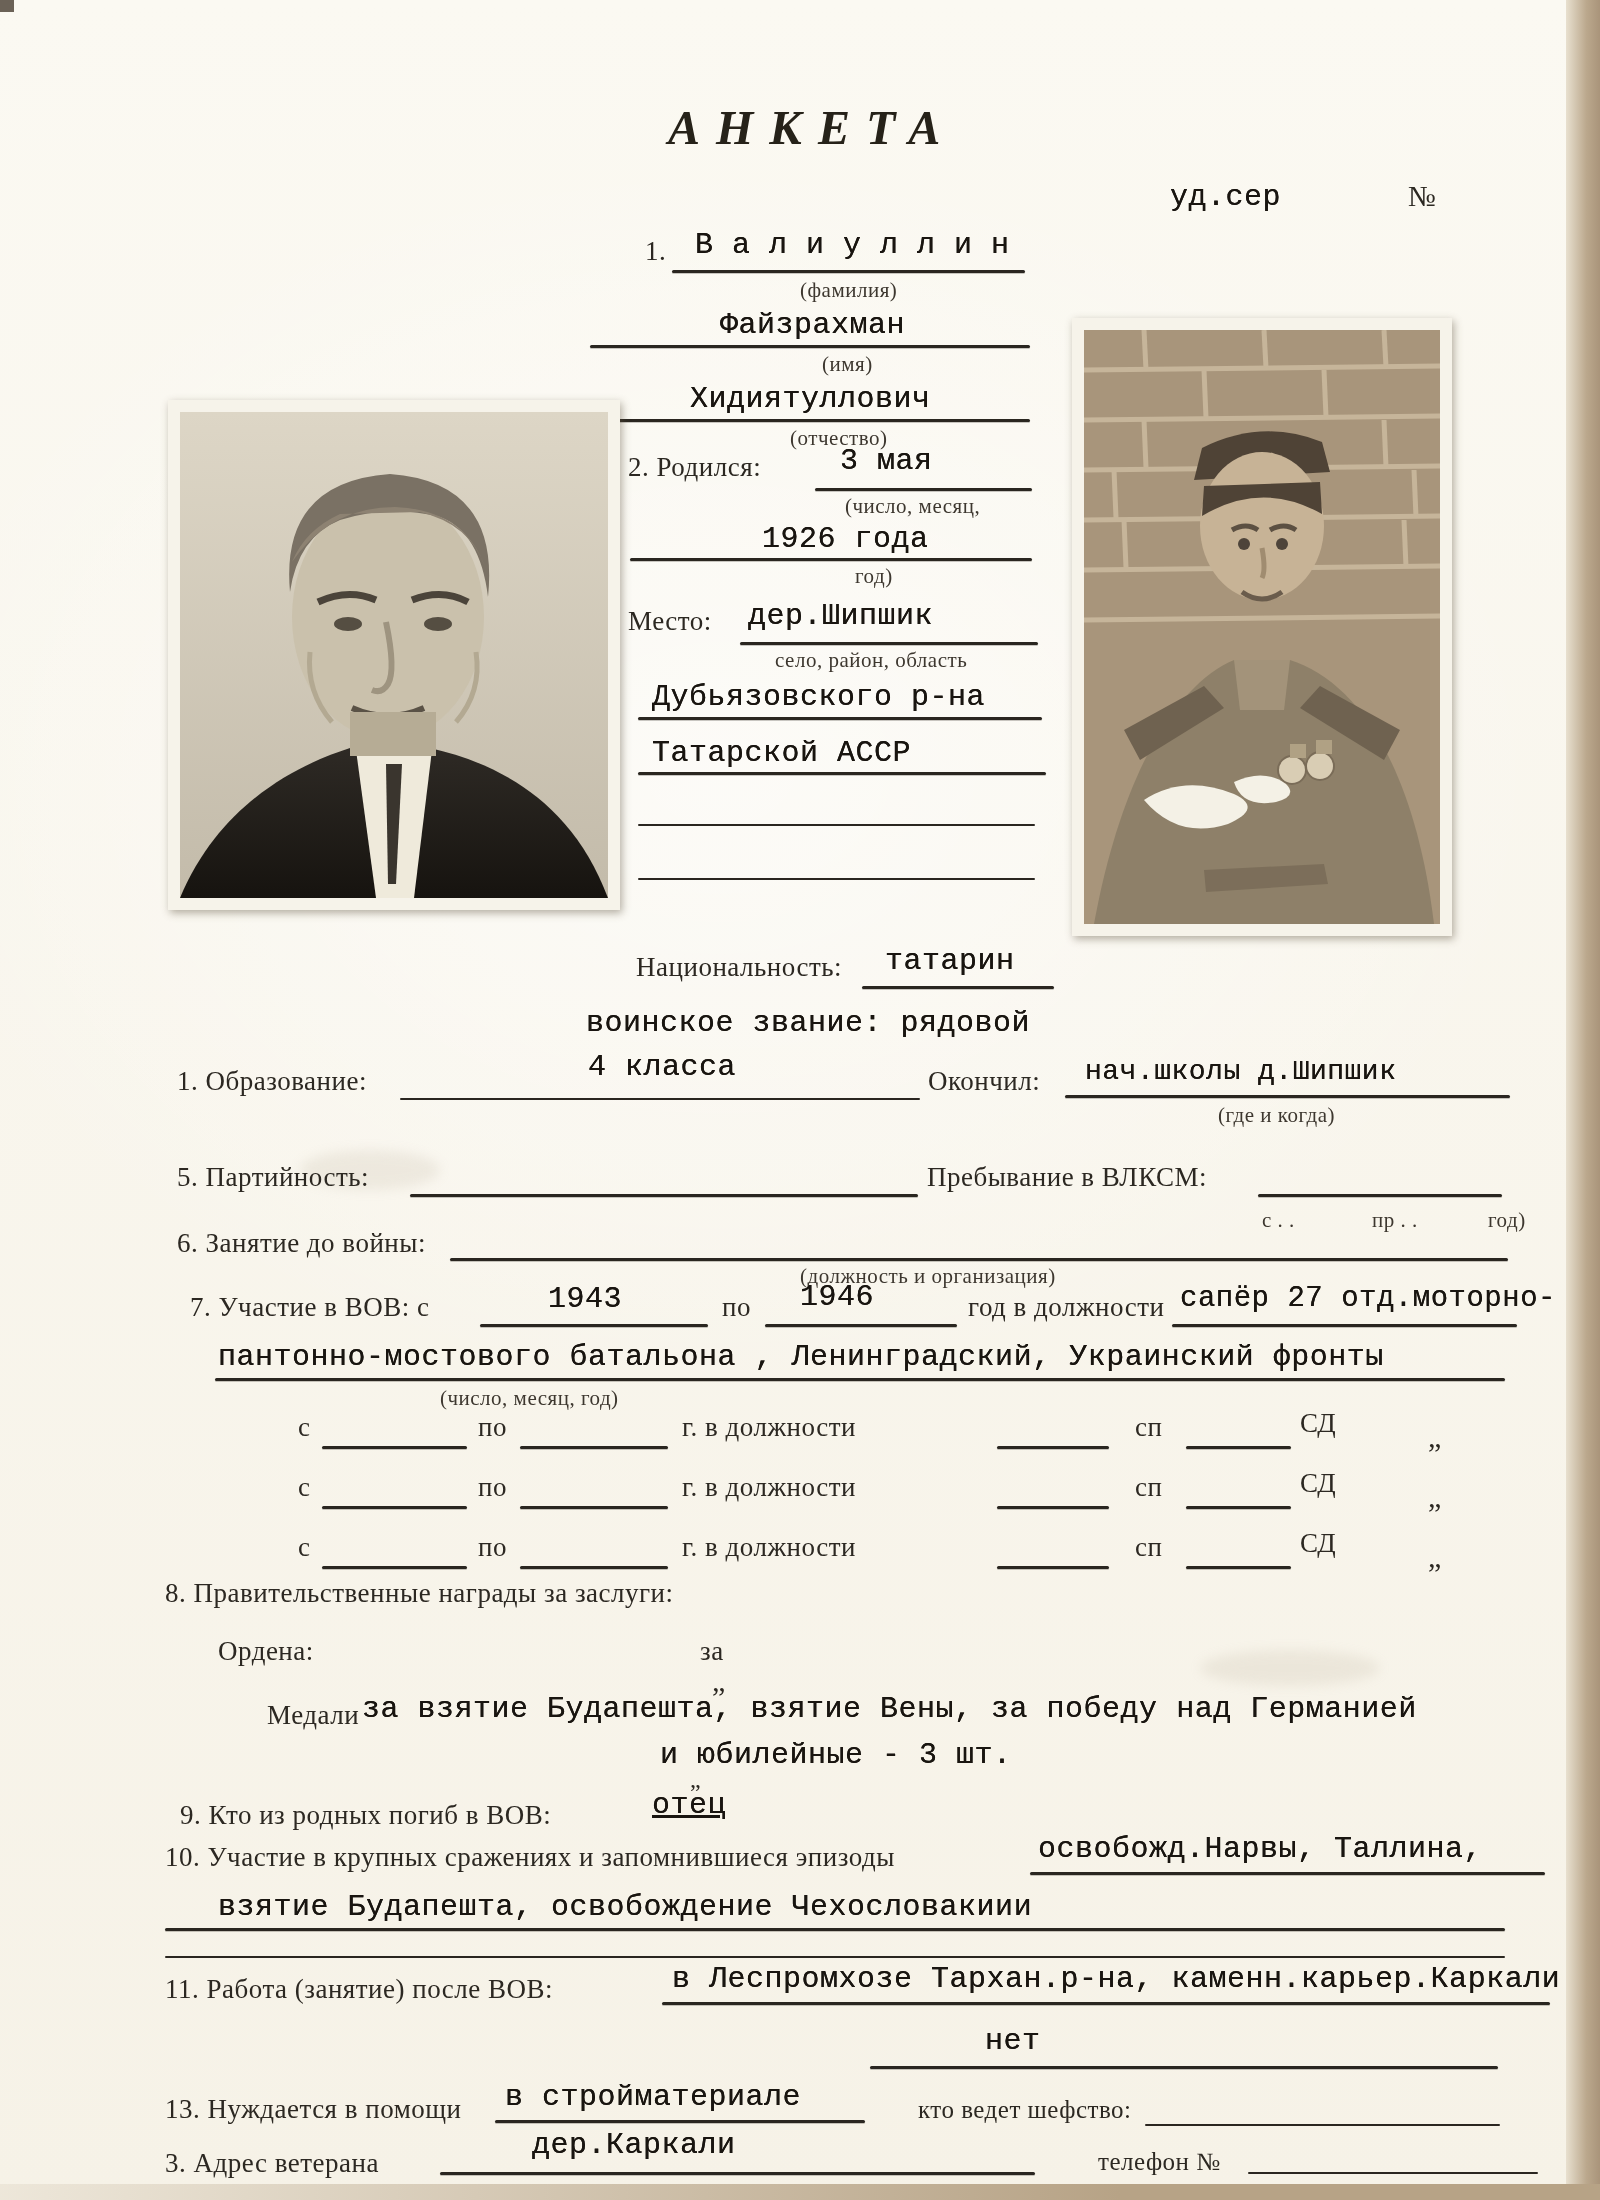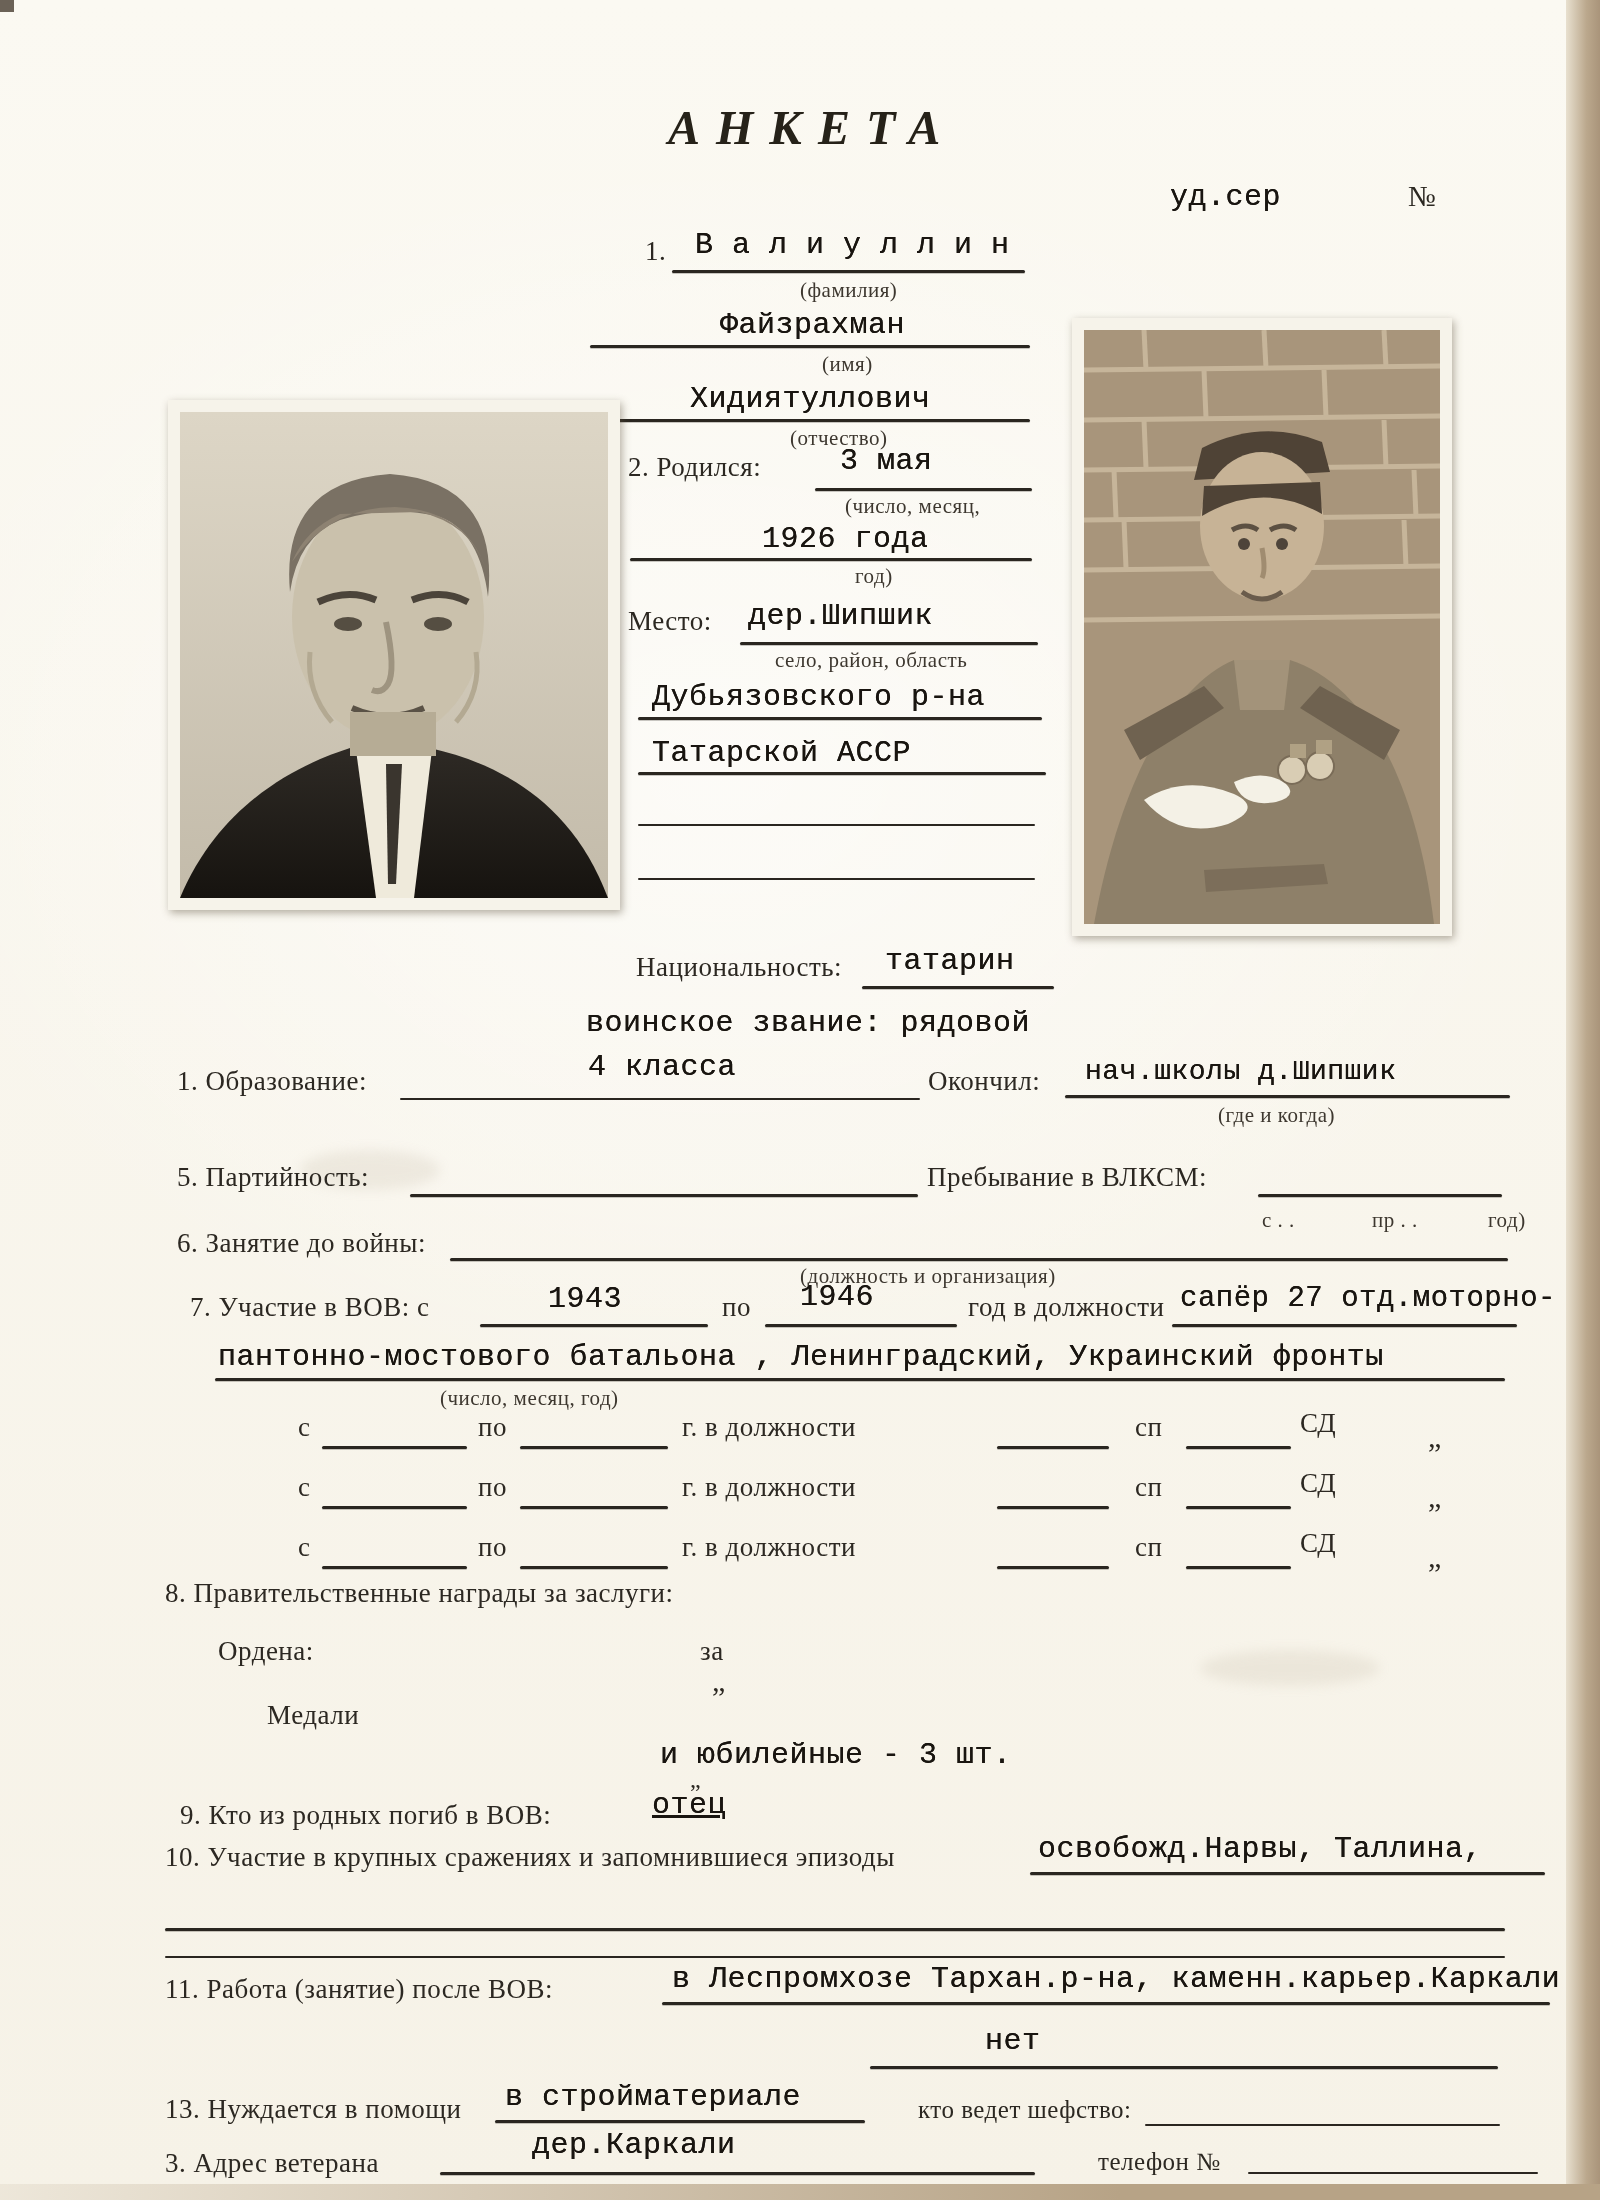--- a/index.html
+++ b/index.html
@@ -241,29 +241,31 @@
     <div class="abs form" style="left:1300px;top:1528px;">СД</div>
     <div class="abs ditto" style="left:1428px;top:1540px;">„</div>
   </div>
 
   <div class="abs form" style="left:165px;top:1578px;">8. Правительственные награды за заслуги:</div>
   <div class="abs form" style="left:218px;top:1636px;">Ордена:</div>
   <div class="abs form" style="left:700px;top:1636px;">за</div>
   <div class="abs ditto" style="left:712px;top:1664px;">„</div>
 
   <div class="abs form" style="left:267px;top:1700px;">Медали</div>
+  <div class="abs typed" style="left:362px;top:1692px;">за взятие Будапешта, взятие Вены, за победу над Германией</div>
   <div class="abs typed" style="left:660px;top:1738px;">и юбилейные - 3 шт.</div>
   <div class="abs ditto" style="left:690px;top:1766px;font-size:24px;">„</div>
 
   <div class="abs form" style="left:180px;top:1800px;">9. Кто из родных погиб в ВОВ:</div>
   <div class="abs typed" style="left:652px;top:1788px;text-decoration:underline;">отец</div>
 
   <div class="abs form" style="left:165px;top:1842px;">10. Участие в крупных сражениях и запомнившиеся эпизоды</div>
   <div class="abs typed" style="left:1038px;top:1832px;">освобожд.Нарвы, Таллина,</div>
   <div class="rule" style="left:1030px;top:1872px;width:515px;"></div>
+  <div class="abs typed" style="left:218px;top:1890px;">взятие Будапешта, освобождение Чехословакиии</div>
   <div class="rule" style="left:165px;top:1928px;width:1340px;"></div>
   <div class="rule thin" style="left:165px;top:1956px;width:1340px;"></div>
 
   <div class="abs form" style="left:165px;top:1974px;">11. Работа (занятие) после ВОВ:</div>
   <div class="abs typed" style="left:672px;top:1962px;">в Леспромхозе Тархан.р-на, каменн.карьер.Каркали</div>
   <div class="rule" style="left:662px;top:2002px;width:888px;"></div>
 
   <div class="abs typed" style="left:985px;top:2024px;">нет</div>
   <div class="rule" style="left:870px;top:2066px;width:628px;"></div>
 

